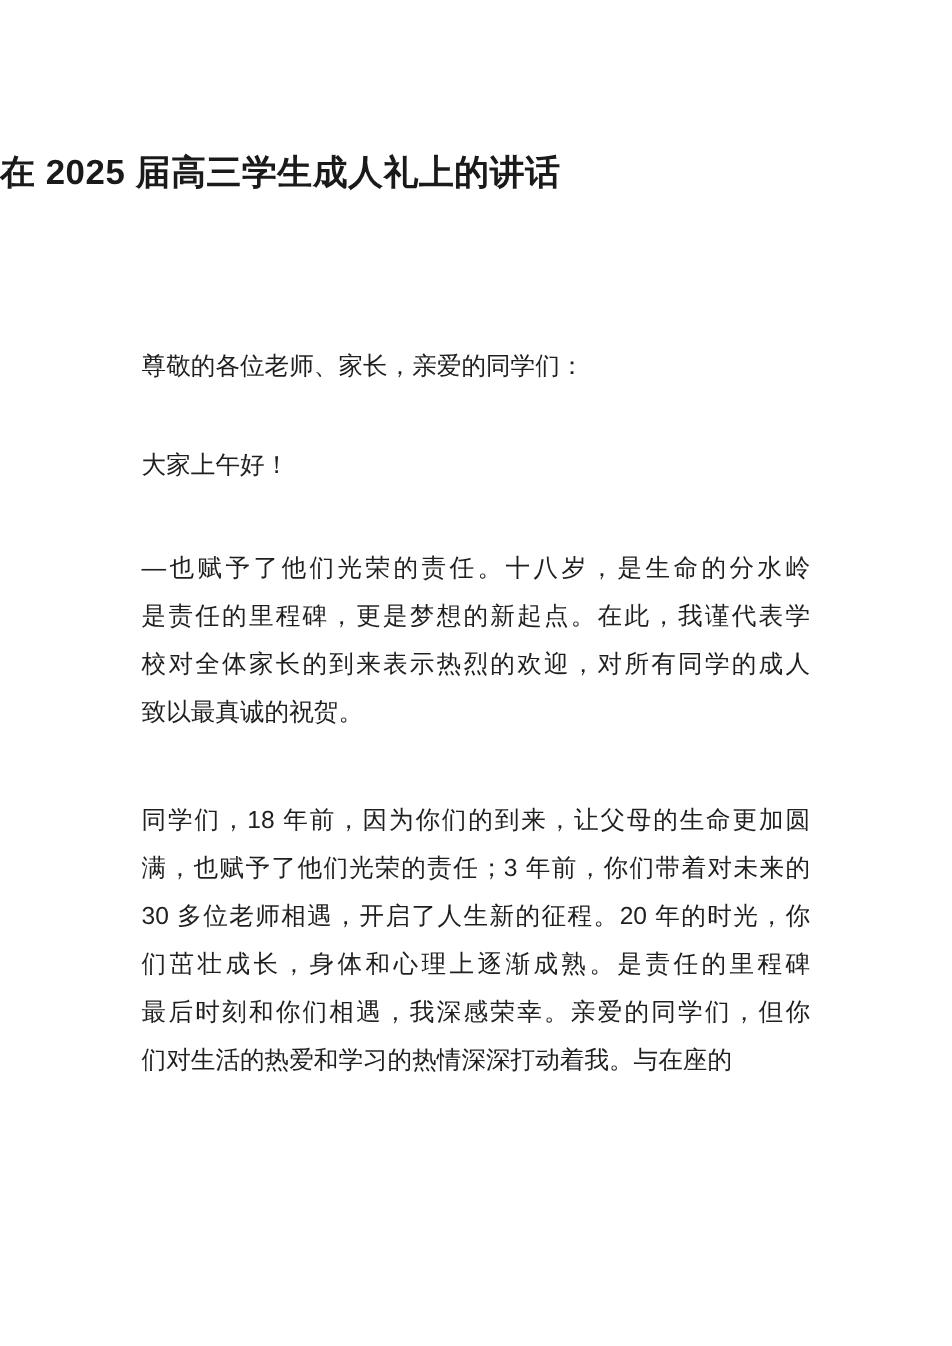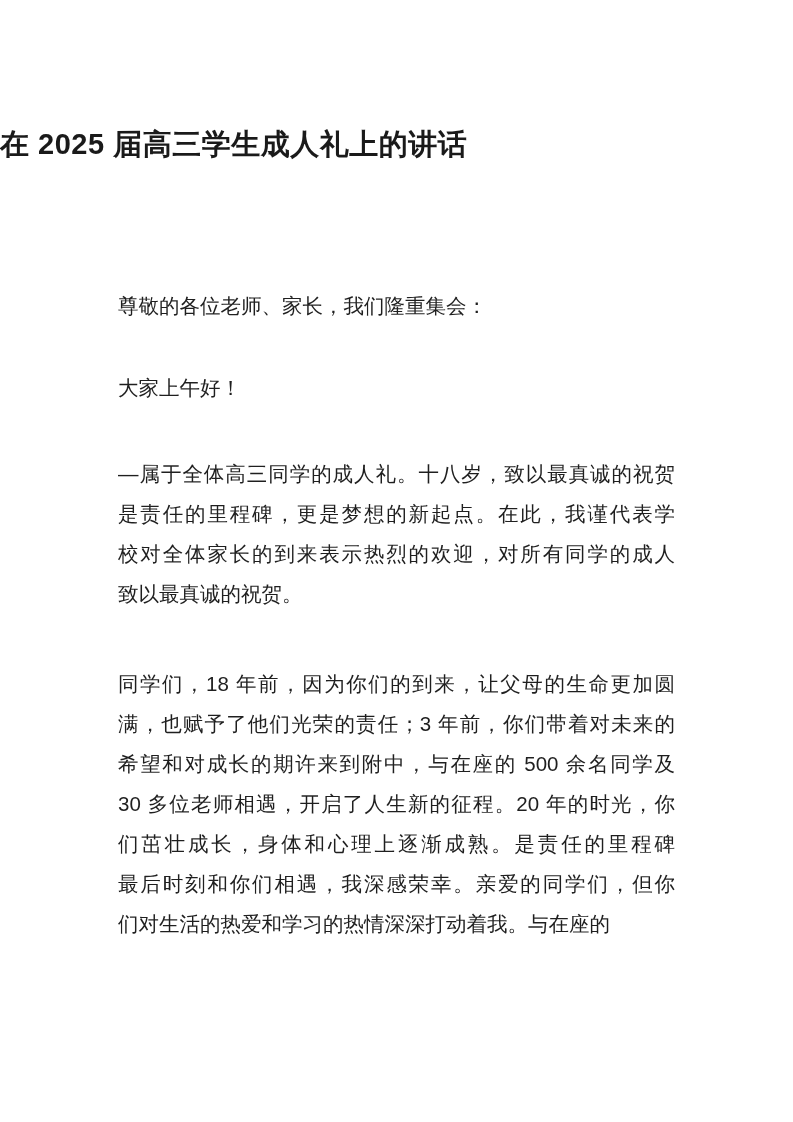--- a/index.html
+++ b/index.html
@@ -47,34 +47,33 @@
     -moz-text-align-last: left;
   }
 </style>
 </head>
 <body>
 
 <div class="page">
   <h1 class="doc-title">在 2025 届高三学生成人礼上的讲话</h1>
   <div class="doc-body">
       <div class="paragraph">
-        <div class="line last">尊敬的各位老师、家长，我们隆重集会：</div>
+        <div class="line last">尊敬的各位老师、家长，亲爱的同学们：</div>
       </div>
       <div class="paragraph">
         <div class="line last">大家上午好！</div>
       </div>
       <div class="paragraph">
-        <div class="line">—属于全体高三同学的成人礼。十八岁，致以最真诚的祝贺</div>
+        <div class="line">—也赋予了他们光荣的责任。十八岁，是生命的分水岭</div>
         <div class="line">是责任的里程碑，更是梦想的新起点。在此，我谨代表学</div>
         <div class="line">校对全体家长的到来表示热烈的欢迎，对所有同学的成人</div>
         <div class="line last">致以最真诚的祝贺。</div>
       </div>
       <div class="paragraph">
         <div class="line">同学们，18 年前，因为你们的到来，让父母的生命更加圆</div>
         <div class="line">满，也赋予了他们光荣的责任；3 年前，你们带着对未来的</div>
-        <div class="line">希望和对成长的期许来到附中，与在座的 500 余名同学及</div>
         <div class="line">30 多位老师相遇，开启了人生新的征程。20 年的时光，你</div>
         <div class="line">们茁壮成长，身体和心理上逐渐成熟。是责任的里程碑</div>
         <div class="line">最后时刻和你们相遇，我深感荣幸。亲爱的同学们，但你</div>
         <div class="line last">们对生活的热爱和学习的热情深深打动着我。与在座的</div>
       </div>
     </div>
 </div>
 
 </body></html>

